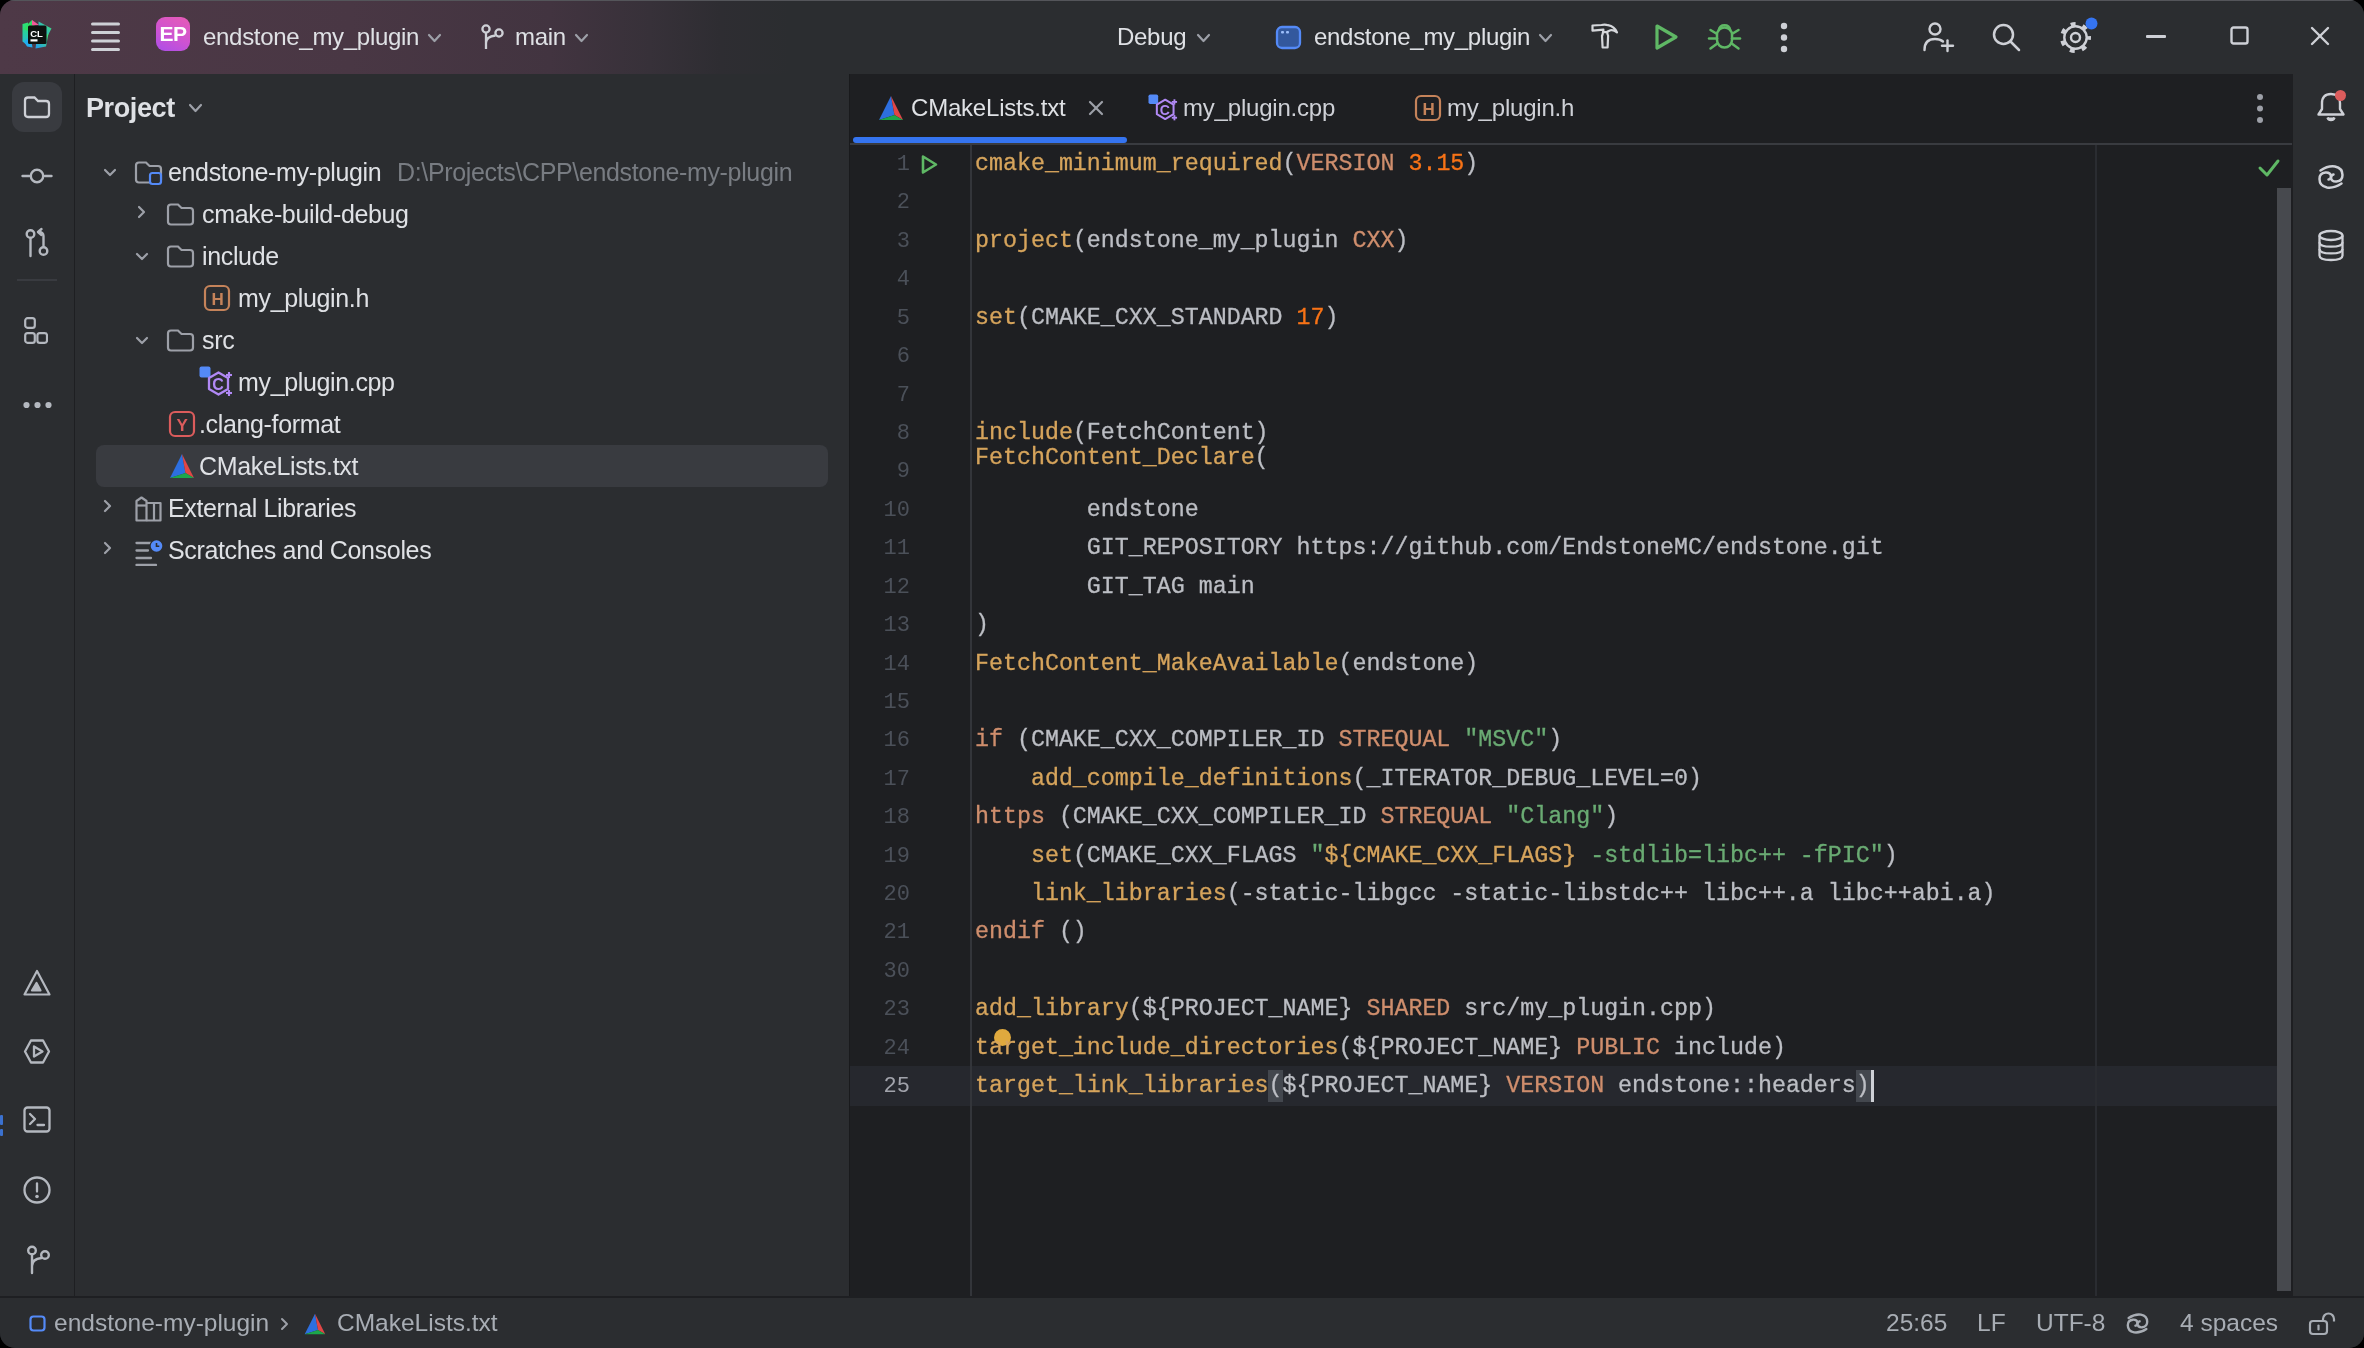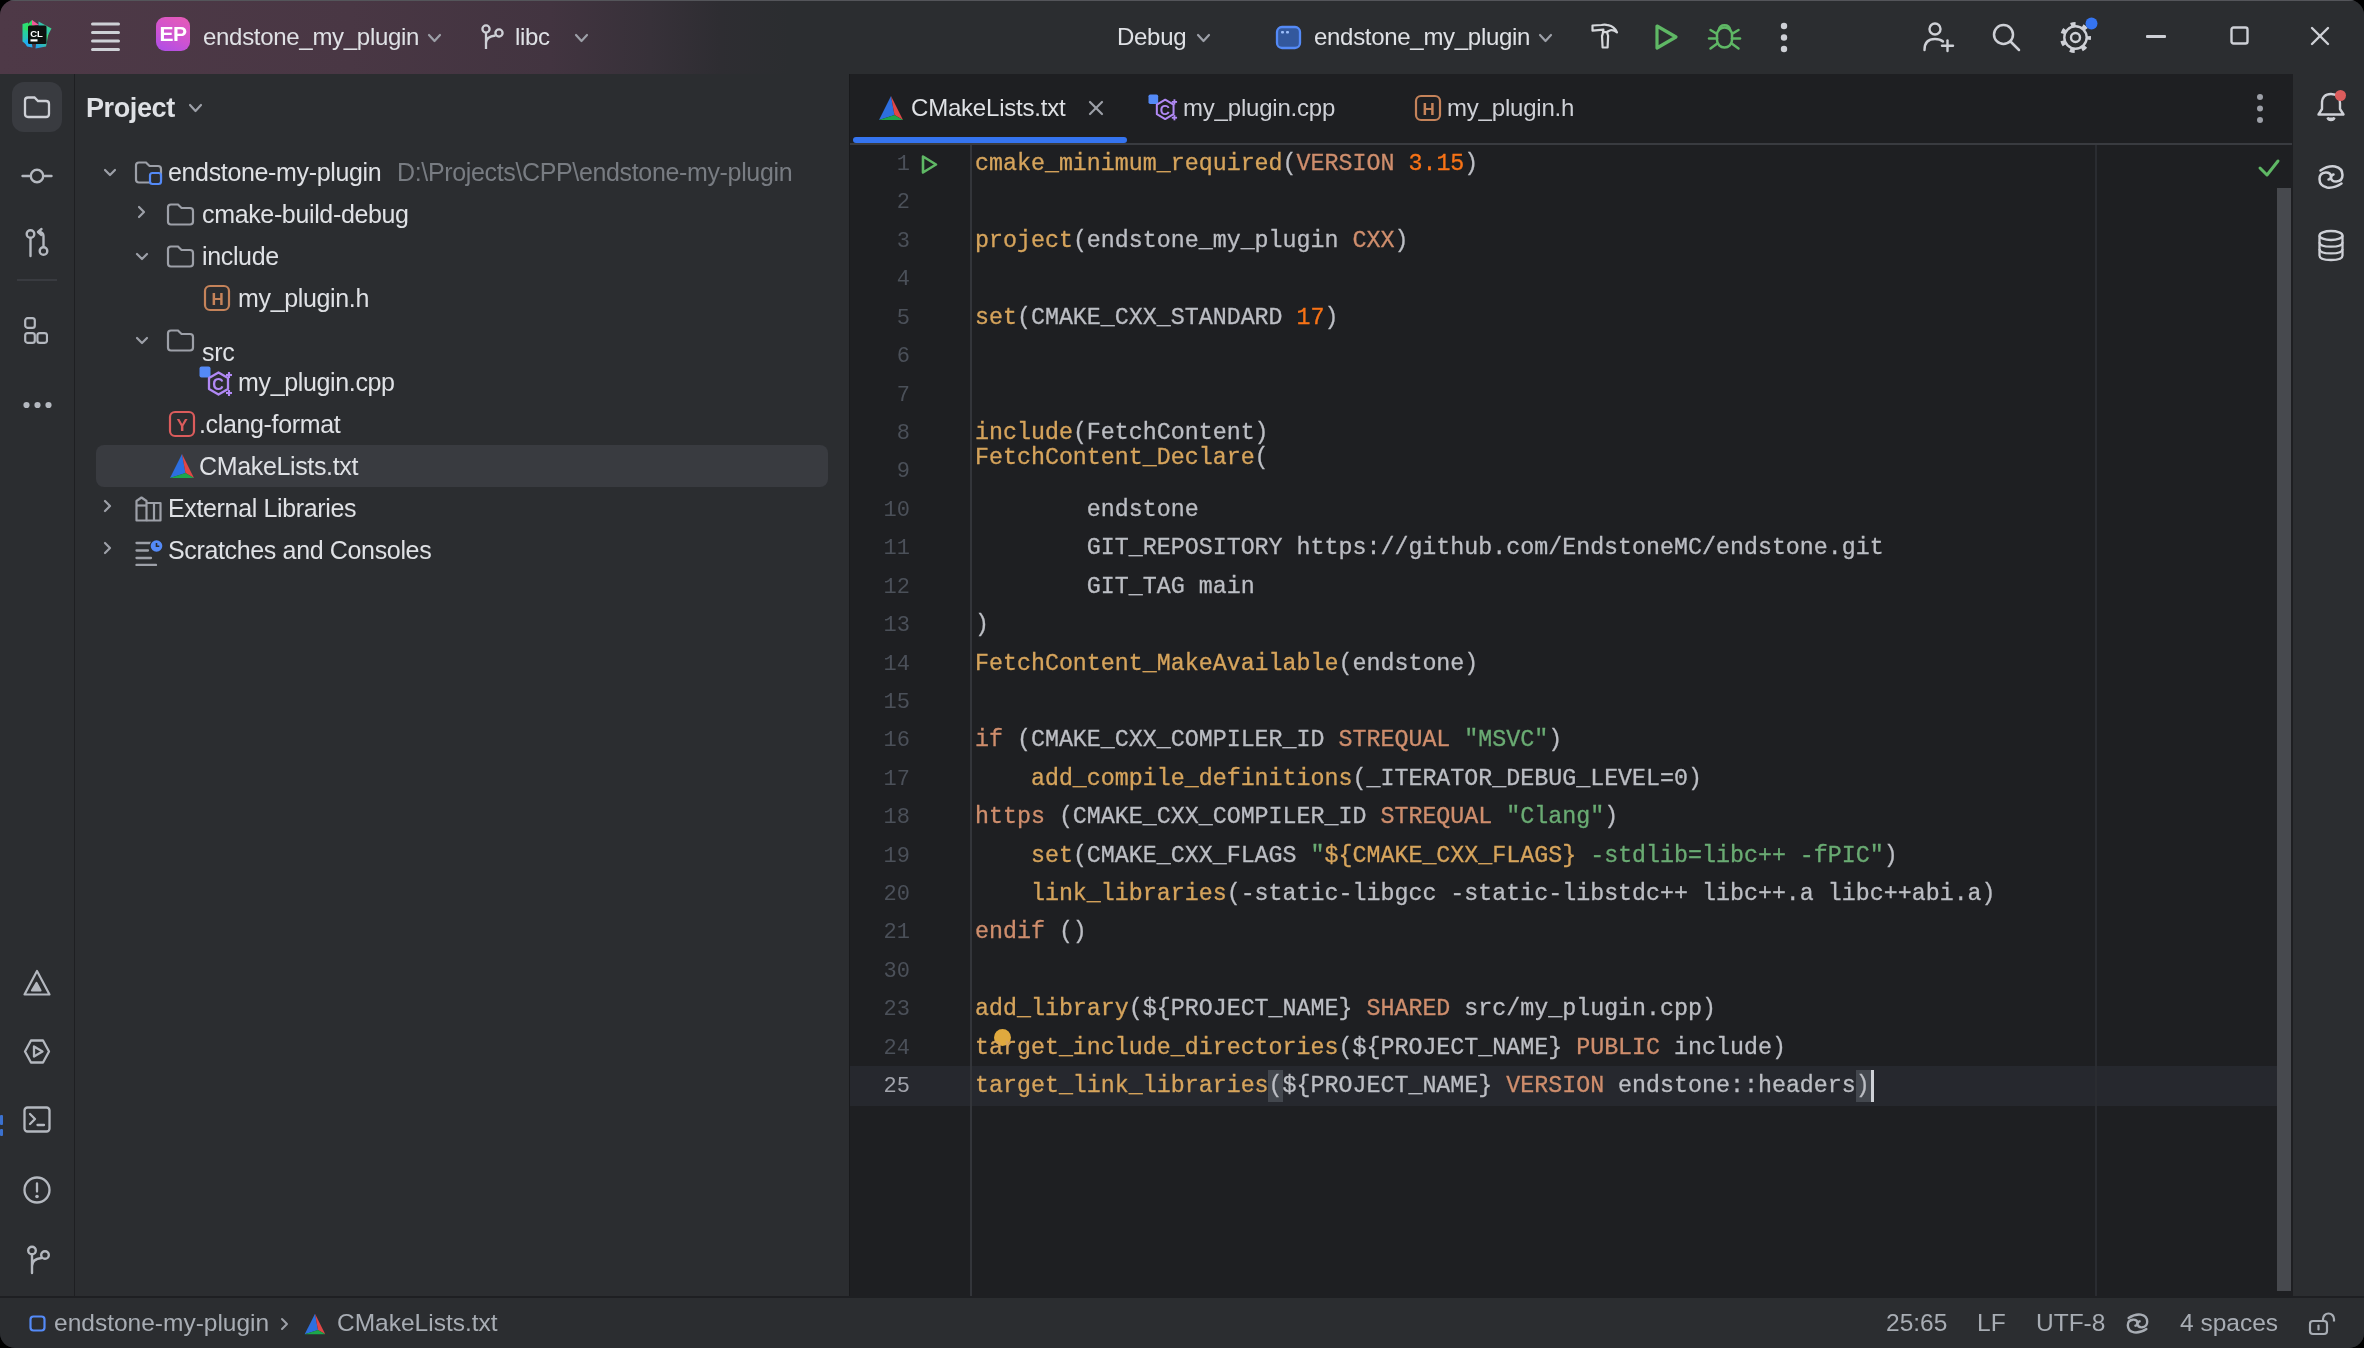--- a/index.html
+++ b/index.html
@@ -72,21 +72,21 @@
         <polyline points="2,2 7.5,8 13,2" fill="none" stroke="#9DA0A8" stroke-width="2.2" stroke-linecap="round" stroke-linejoin="round"></polyline>
       </svg>
 
   <svg class="abs" style="left:478px;top:23px" width="27" height="29" viewBox="0 0 27 29">
     <g stroke="#CED0D6" stroke-width="2.3" fill="none">
       <circle cx="8" cy="6" r="3.6"></circle>
           <circle cx="21" cy="10" r="3.6"></circle>
       <path d="M8 9.6 V26 M8 20 q0 -6.5 9.5 -7.5"></path>
     </g>
   </svg>
-  <div class="tbtxt" style="left:515px;">libc</div>
+  <div class="tbtxt" style="left:515px;">main</div>
   <svg class="abs" style="left:574px;top:33px" width="15" height="10" viewBox="0 0 15 10">
         <polyline points="2,2 7.5,8 13,2" fill="none" stroke="#9DA0A8" stroke-width="2.2" stroke-linecap="round" stroke-linejoin="round"></polyline>
       </svg>
 
   <div class="tbtxt" style="left:1117px;">Debug</div>
   <svg class="abs" style="left:1196px;top:33px" width="15" height="10" viewBox="0 0 15 10">
         <polyline points="2,2 7.5,8 13,2" fill="none" stroke="#9DA0A8" stroke-width="2.2" stroke-linecap="round" stroke-linejoin="round"></polyline>
       </svg>
 
   <svg class="abs" style="left:1275px;top:24px" width="27" height="27" viewBox="0 0 27 27">
@@ -299,21 +299,21 @@
     <span class="abs" style="left:163px;">my_plugin.h</span>
   </div>
 
   <div class="trow" style="top:245px;">
     <svg class="abs" style="left:60px;top:17px" width="14" height="9" viewBox="0 0 14 9">
           <polyline points="2,2 7,7 12,2" fill="none" stroke="#9DA0A8" stroke-width="2.2" stroke-linecap="round" stroke-linejoin="round"></polyline>
         </svg>
     <svg class="abs" style="left:91px;top:8px" width="30" height="28" viewBox="0 0 30 28">
           <path d="M2 6.5 q0 -3 3 -3 h7 l3.5 3.5 h8.5 q3 0 3 3 v10.5 q0 3 -3 3 H5 q-3 0 -3 -3 z" fill="none" stroke="#9DA0A8" stroke-width="2.2"></path>
         </svg>
-    <span class="abs" style="left:127px;margin-top:12px;">src</span>
+    <span class="abs" style="left:127px;">src</span>
   </div>
 
   <div class="trow" style="top:287px;">
     <svg class="abs" style="left:124px;top:5px" width="34" height="33" viewBox="0 0 34 33">
       <rect x="0.5" y="0.5" width="11" height="11" rx="2" fill="#548AF7"></rect>
       <path d="M19.5 6.5 l9.5 5.5 v11 l-9.5 5.5 l-9.5 -5.5 v-11 z" fill="none" stroke="#B189F5" stroke-width="2.3" stroke-linejoin="round"></path>
       <text x="13.2" y="23.8" font-family="Liberation Sans" font-size="16" font-weight="bold" fill="#B189F5">C</text>
       <g stroke="#B189F5" stroke-width="2.1">
             <line x1="30" y1="6" x2="30" y2="12"></line>
             <line x1="27" y1="9" x2="33" y2="9"></line>

